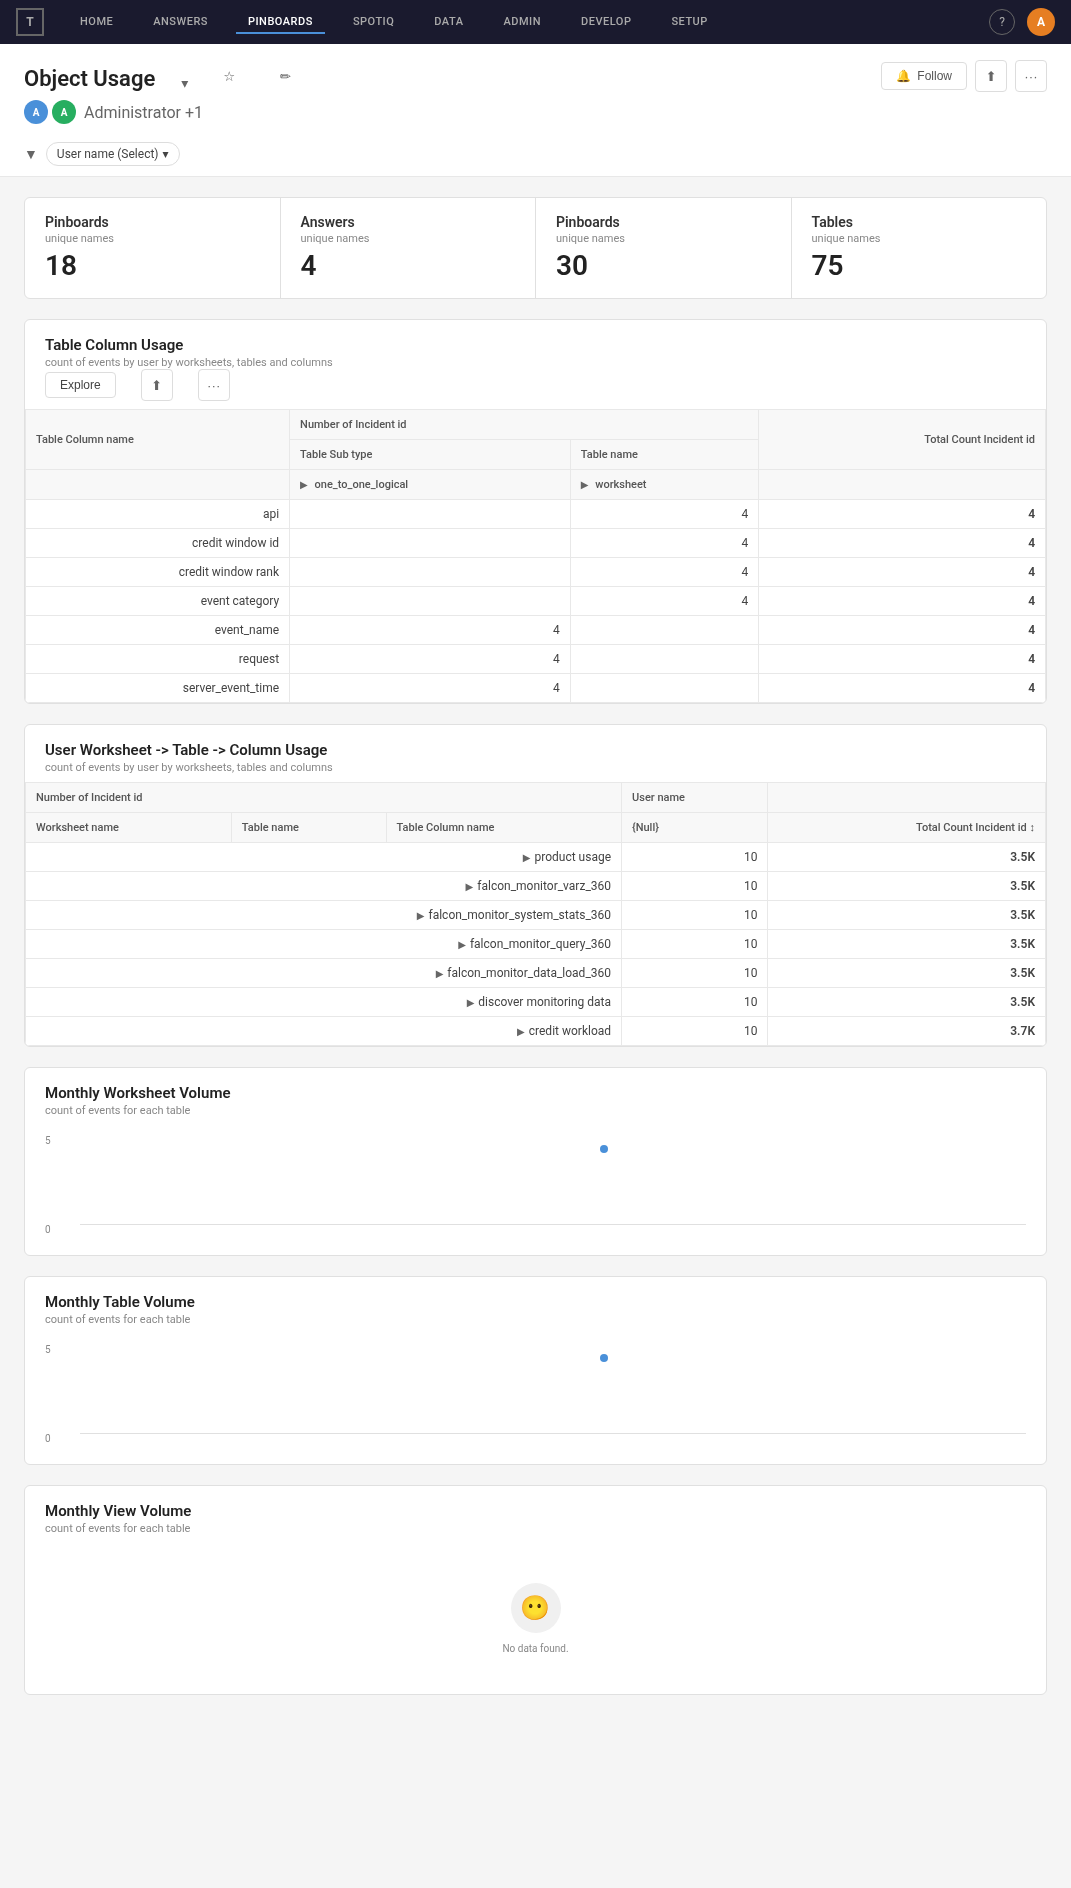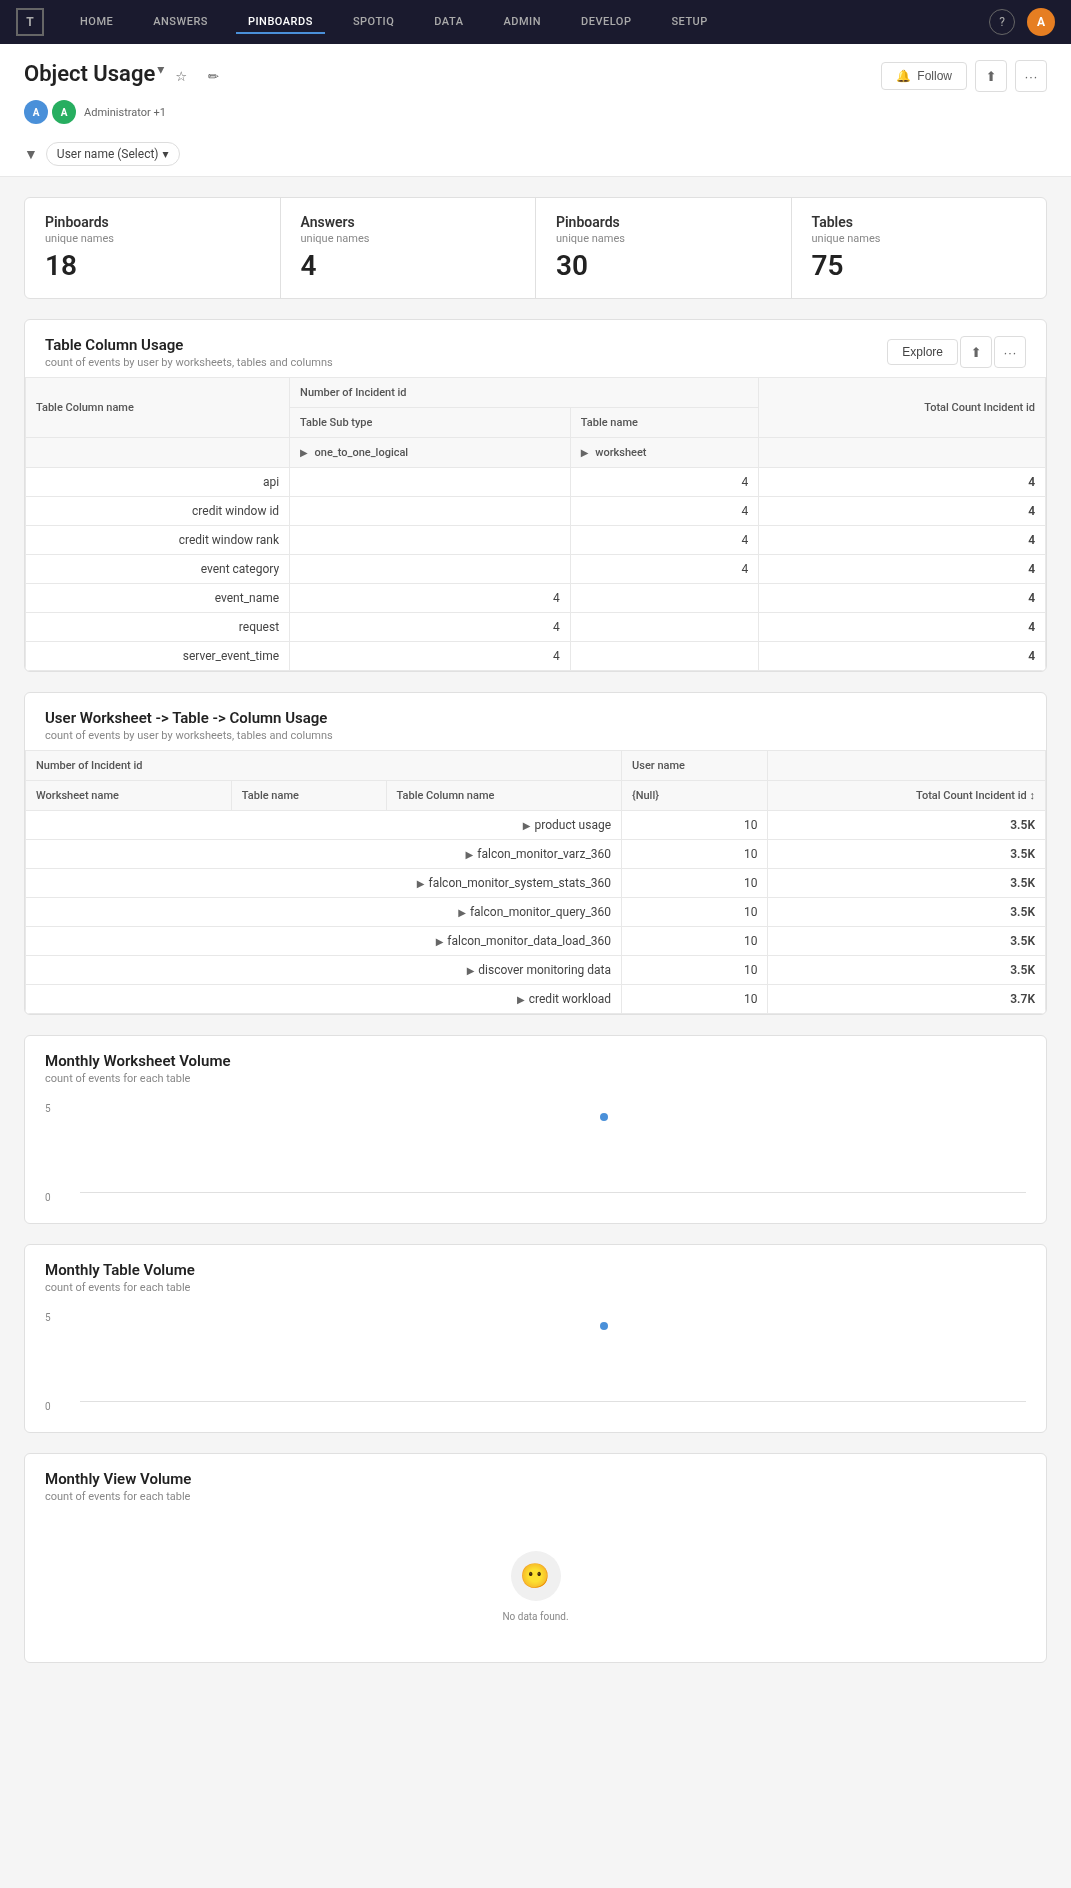--- a/index.html
+++ b/index.html
@@ -12,52 +12,52 @@
     .nav-items { display: flex; gap: 16px; flex: 1; }
     .nav-item { color: #aaa; padding: 4px 12px; font-size: 11px; font-weight: 500; letter-spacing: 0.5px; cursor: pointer; text-transform: uppercase; border-bottom: 2px solid transparent; }
     .nav-item.active { color: white; border-bottom: 2px solid #4a90d9; }
     .nav-right { display: flex; align-items: center; gap: 12px; }
     .nav-help { width: 26px; height: 26px; border-radius: 50%; border: 1px solid #666; display: flex; align-items: center; justify-content: center; color: #aaa; font-size: 12px; cursor: pointer; }
     .nav-avatar { width: 28px; height: 28px; border-radius: 50%; background: #e67e22; display: flex; align-items: center; justify-content: center; color: white; font-size: 12px; font-weight: bold; cursor: pointer; }
 
     
     .page-header { background: white; padding: 16px 24px 0; border-bottom: 1px solid #e8e8e8; }
     .page-title-row { display: flex; align-items: center; justify-content: space-between; }
-    .page-title-left { display: flex; align-items: flex-start; gap: 2px; }
+    .page-title-left { display: flex; align-items: flex-end; gap: 26px; }
     .page-title { font-size: 22px; font-weight: 600; color: #222; }
     .title-dropdown { color: #666; font-size: 14px; cursor: pointer; }
     .icon-btn { width: 30px; height: 30px; display: flex; align-items: center; justify-content: center; border: none; background: none; cursor: pointer; color: #666; border-radius: 4px; }
     .page-title-right { display: flex; align-items: center; gap: 8px; }
     .follow-btn { display: flex; align-items: center; gap: 6px; padding: 6px 14px; border: 1px solid #ddd; border-radius: 4px; background: white; cursor: pointer; font-size: 12px; color: #555; }
     .action-icon-btn { width: 32px; height: 32px; display: flex; align-items: center; justify-content: center; border: 1px solid #ddd; border-radius: 4px; background: white; cursor: pointer; color: #666; }
     .authors-row { display: flex; align-items: center; gap: 8px; padding: 8px 0; }
     .avatar-stack { display: flex; gap: -4px; }
     .author-avatar { width: 24px; height: 24px; border-radius: 50%; display: flex; align-items: center; justify-content: center; font-size: 10px; font-weight: bold; color: white; }
-    .author-text { font-size: 11px; color: #666; }
+    .author-text { font-size: 16px; color: #666; }
     .filter-row { padding: 10px 0; display: flex; align-items: center; gap: 8px; }
     .filter-icon { color: #666; font-size: 14px; }
     .filter-chip { display: flex; align-items: center; gap: 4px; padding: 4px 10px; border: 1px solid #ddd; border-radius: 16px; background: white; cursor: pointer; font-size: 12px; color: #444; }
 
     
     .main-content { padding: 20px 24px; }
 
     
     .stat-cards { display: flex; gap: 0; border: 1px solid #e0e0e0; border-radius: 6px; background: white; margin-bottom: 20px; overflow: hidden; }
     .stat-card { flex: 1; padding: 16px 20px; border-right: 1px solid #e0e0e0; }
     .stat-card:last-child { border-right: none; }
     .stat-title { font-size: 14px; font-weight: 600; color: #333; margin-bottom: 2px; }
     .stat-subtitle { font-size: 11px; color: #888; margin-bottom: 4px; }
     .stat-number { font-size: 28px; font-weight: 600; color: #222; }
 
     
     .section-container { background: white; border: 1px solid #e0e0e0; border-radius: 6px; margin-bottom: 20px; overflow: hidden; }
-    .section-header { display: flex; align-items: flex-start; justify-content: space-between; padding: 16px 20px 8px; }
+    .section-header { display: flex; align-items: flex-start; justify-content: space-between; padding: 16px 20px 8px; flex-direction: column; }
     .section-title { font-size: 15px; font-weight: 600; color: #222; margin-bottom: 2px; }
     .section-subtitle { font-size: 11px; color: #888; }
-    .section-actions { display: flex; gap: 2px; align-items: center; }
+    .section-actions { display: flex; gap: 25px; align-items: center; }
     .explore-btn { padding: 5px 14px; border: 1px solid #ddd; border-radius: 4px; background: white; cursor: pointer; font-size: 12px; color: #444; }
 
     
     .data-table { width: 100%; border-collapse: collapse; font-size: 12px; }
     .data-table th { background: #f8f8f8; border: 1px solid #e8e8e8; padding: 8px 10px; text-align: left; font-weight: 500; color: #555; font-size: 11px; }
     .data-table td { border: 1px solid #e8e8e8; padding: 7px 10px; color: #444; text-align: right; }
     .data-table .num-cell { text-align: right; }
     .data-table .bold-val { font-weight: 600; }
     .header-group { background: #f0f0f0; }
     .subheader-row th { font-size: 11px; }

